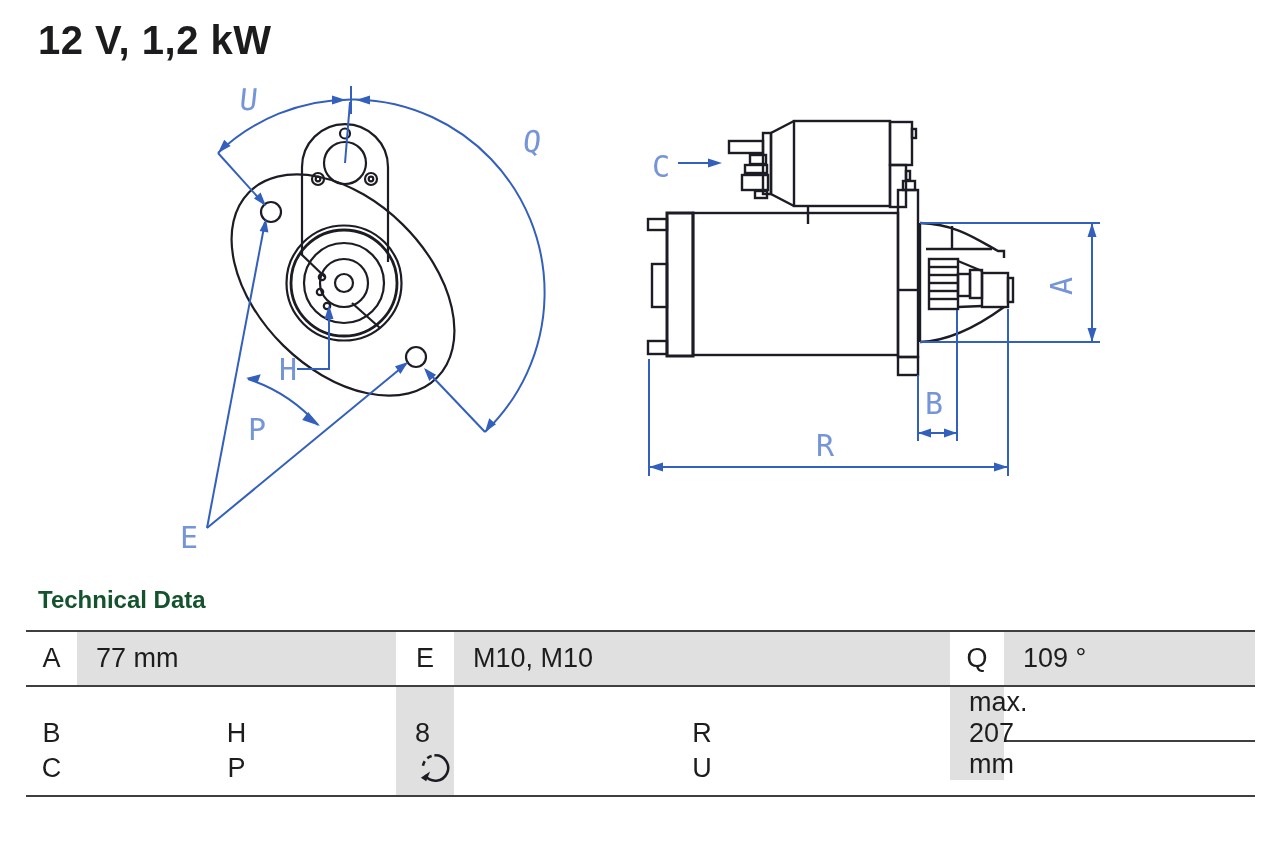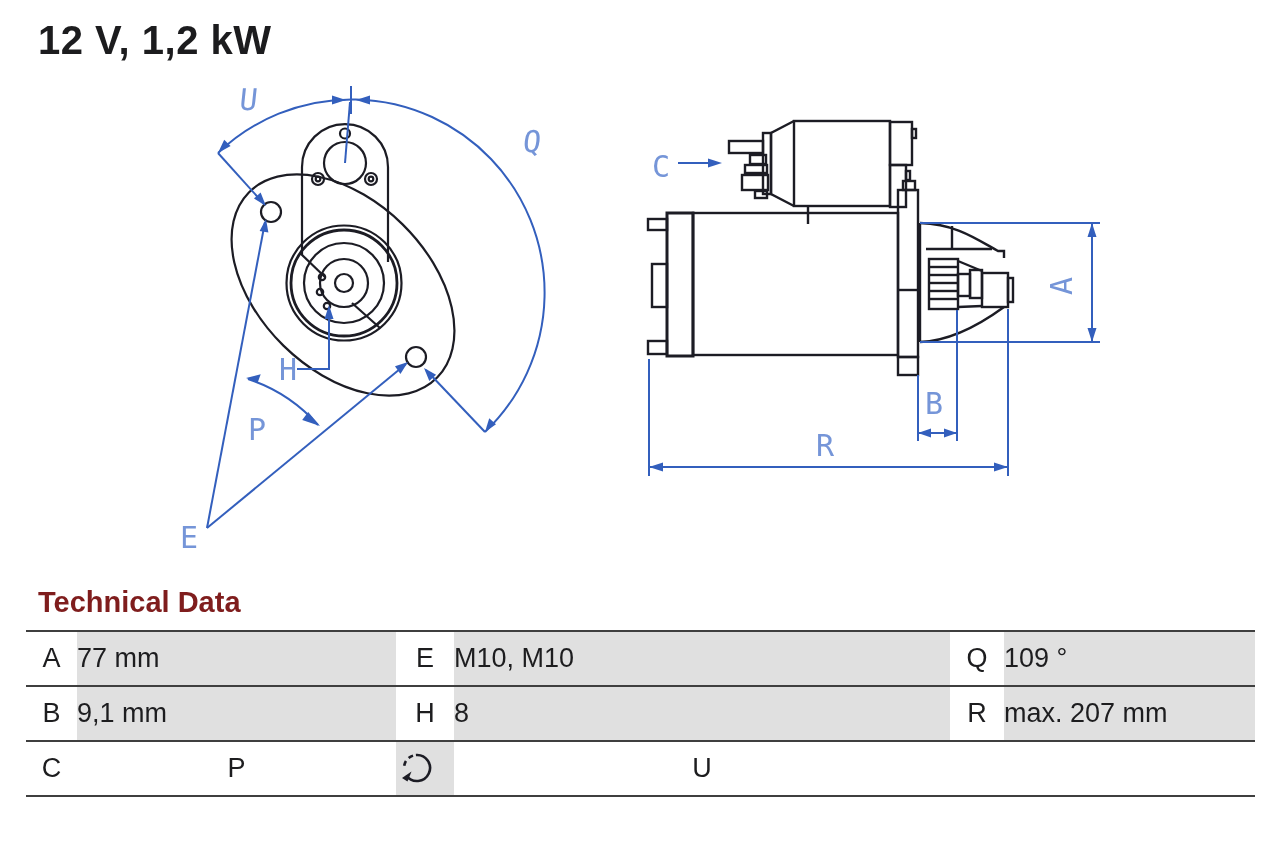--- a/index.html
+++ b/index.html
@@ -6,36 +6,36 @@
   body{
     width:1280px;height:853px;position:relative;background:#ffffff;
     font-family:"Liberation Sans", sans-serif;color:#1d1d1f;overflow:hidden;
   }
   .page-title{
     position:absolute;left:38px;top:18px;font-size:40px;font-weight:600;
     letter-spacing:.5px;color:#1c1c1e;
   }
   .drawing-svg{position:absolute;left:0;top:0;}
   .tech-heading{
-    position:absolute;left:38px;top:586px;font-size:29px;font-weight:700;color:#7f1d1d;
+    position:absolute;left:38px;top:586px;font-size:24px;font-weight:700;color:#14532d;
   }
   .tech-table{
     position:absolute;left:26px;top:630px;width:1229px;
   }
   .t-row{
     display:grid;grid-template-columns:51px 319px 58px 496px 54px 251px;
     height:53px;border-top:2px solid #3f3f3f;align-items:center;
   }
   .t-row:last-child{border-bottom:2px solid #3f3f3f;}
   .t-key{
     background:#ffffff;text-align:center;font-size:27px;color:#1d1d1f;
   }
   .t-val{
     background:#e0e0e0;font-size:27px;color:#1d1d1f;height:100%;
-    display:flex;align-items:center;box-sizing:border-box;
+    display:flex;align-items:center;padding-left:19px;box-sizing:border-box;
   }
   .dim-label{
     font-family:"DejaVu Sans Mono", monospace;font-size:30px;fill:#7595d8;
   }
   .rot-icon{display:block;}
 </style>
 </head>
 <body>
 
 <div class="page-title">12 V, 1,2 kW</div>
@@ -198,21 +198,20 @@
     <div class="t-key">A</div>
     <div class="t-val">77 mm</div>
     <div class="t-key">E</div>
     <div class="t-val">M10, M10</div>
     <div class="t-key">Q</div>
     <div class="t-val">109 °</div>
   </div>
 
   <div class="t-row">
     <div class="t-key">B</div>
-    <div class="t-val">9,1 mm</div>
     <div class="t-key">H</div>
     <div class="t-val">8</div>
     <div class="t-key">R</div>
     <div class="t-val">max. 207 mm</div>
   </div>
 
   <div class="t-row">
     <div class="t-key">C</div>
     <div class="t-key">P</div>
     <div class="t-val">

